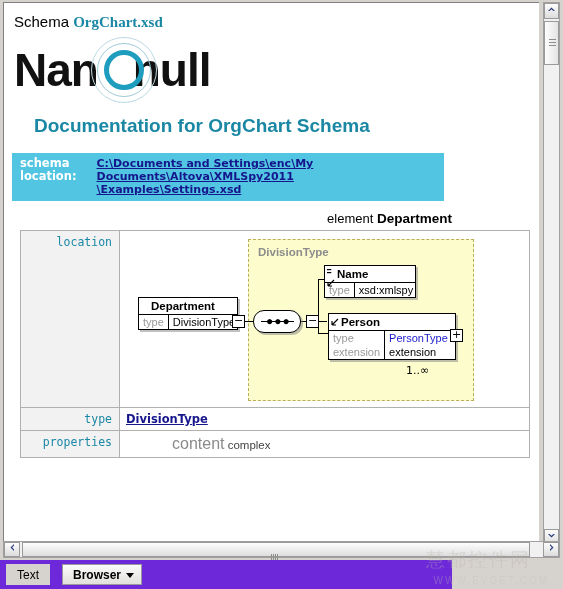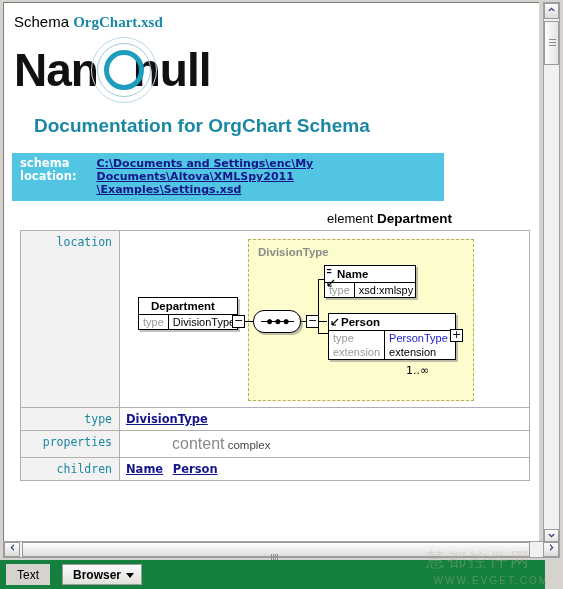--- a/index.html
+++ b/index.html
@@ -389,22 +389,22 @@
   .hsb-grip i {
     display: inline-block;
     border-left: 1px solid #8c8c8c;
     height: 7px; margin-right: 1px;
   }
 
   
   .tabbar {
     position: absolute;
     left: 0; bottom: 0;
-    width: 545px; height: 29px;
-    background: #15803d;
+    width: 452px; height: 29px;
+    background: #6d28d9;
   }
   .tab {
     position: absolute;
     top: 4px;
     height: 21px;
     line-height: 20px;
     font-size: 12px;
     padding: 0 10px;
     box-sizing: border-box;
     color: #000;
@@ -574,28 +574,20 @@
         </tr>
 
         <tr>
           <td class="prop-label">properties</td>
           <td class="prop-val">
             <span class="prop-sub">content</span>
             <b style="font-weight:normal;color:#444;text-align:right;">complex</b>
           </td>
         </tr>
 
-        <tr>
-          <td class="prop-label">children</td>
-          <td class="prop-val">
-            <span class="link-ul">Name</span>
-            &nbsp;
-            <span class="link-ul">Person</span>
-          </td>
-        </tr>
       </tbody>
         </table>
 
       <div style="height:12px;"></div>
     </div>
   </div>
 
   <div class="vscroll">
     <div class="vsb-btn vsb-up">
       <svg width="9" height="7" viewBox="0 0 9 7">

